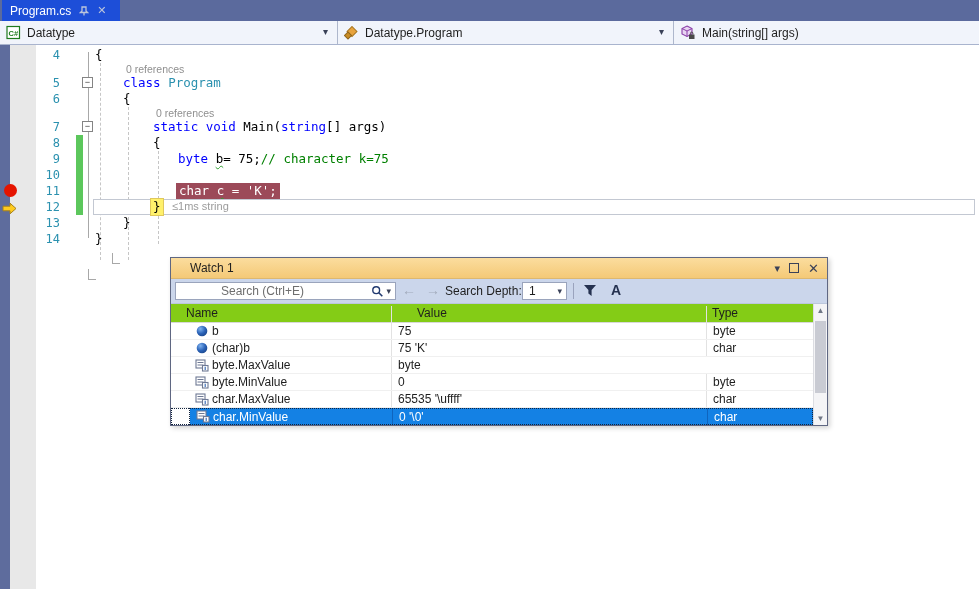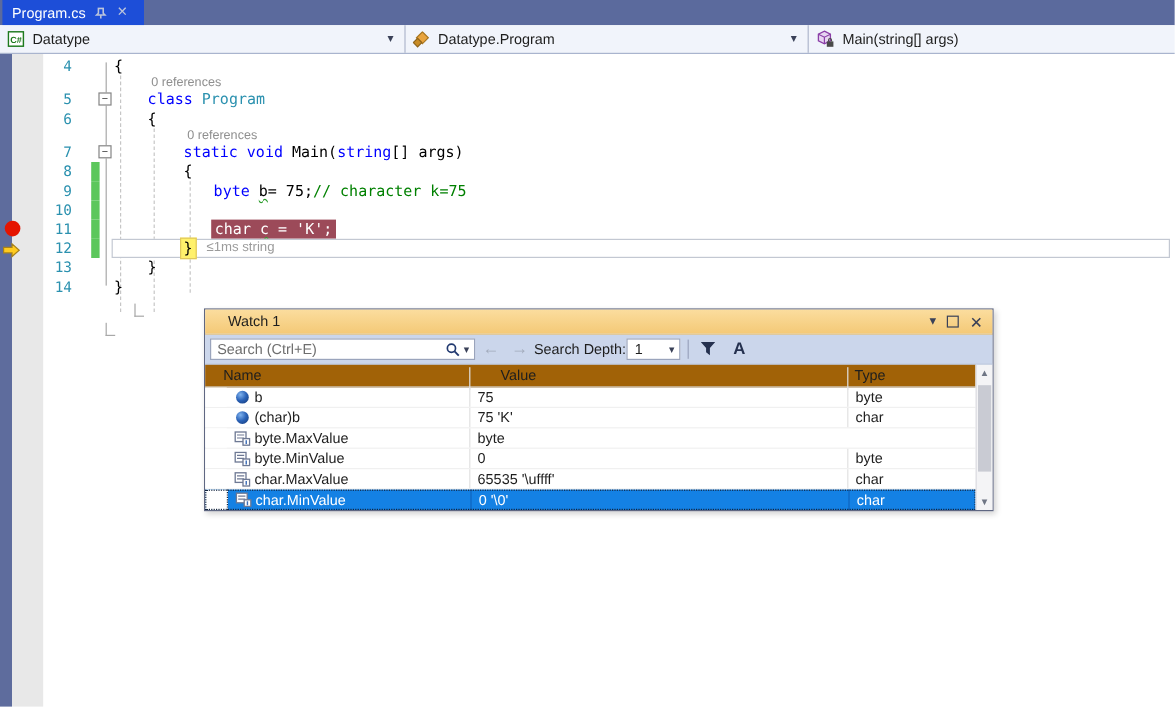--- a/index.html
+++ b/index.html
@@ -61,36 +61,36 @@
   .w-title{position:absolute;left:0;top:0;width:656px;height:21px;
            background:linear-gradient(180deg,#FBDD9E 0%,#F4C977 100%);
            display:flex;align-items:center;border-bottom:1px solid #DDB870;box-sizing:border-box;}
   .w-title .t{margin-left:19px;}
   .w-title .ticons{margin-left:auto;margin-right:8px;display:flex;align-items:center;gap:9px;color:#3A4158;}
   .w-title .ticons span{cursor:default;font-size:11px;line-height:11px;}
   .maxbox{width:8px;height:8px;border:1.5px solid #3A4158;display:inline-block;}
   .w-toolbar{position:absolute;left:0;top:21px;width:656px;height:25px;background:#CBD6EB;
              border-bottom:1px solid #BCC7DC;box-sizing:border-box;}
   .searchbox{position:absolute;left:4px;top:3px;width:221px;height:18px;background:#fff;
-             border:1px solid #9AA4BC;box-sizing:border-box;display:flex;align-items:center;}
+             border:1px solid #9AA4BC;box-sizing:border-box;display:flex;align-items:center;padding-left:40px;}
   .searchbox .ph{margin-left:5px;color:#6E6E6E;flex:1;}
   .searchbox .mag{margin-right:2px;display:inline-flex;}
   .searchbox .sdrop{margin-right:4px;font-size:9px;color:#3A4158;}
   .navarrow{position:absolute;top:3px;font-size:14px;color:#A2ABBC;}
   .depth-label{position:absolute;left:274px;top:5px;}
   .depth-combo{position:absolute;left:351px;top:3px;width:45px;height:18px;background:#fff;
                border:1px solid #9AA4BC;box-sizing:border-box;display:flex;align-items:center;}
   .depth-combo .v{margin-left:6px;flex:1;}
   .depth-combo .d{margin-right:4px;font-size:9px;color:#3A4158;}
   .tb-sep{position:absolute;left:402px;top:4px;width:0;height:16px;border-left:1px solid #9AA3BD;}
   .funnel{position:absolute;left:412px;top:5px;}
   .fmt-a{position:absolute;left:440px;top:3px;font-weight:bold;font-size:14px;color:#25314F;}
 
   .w-grid{position:absolute;left:0;top:46px;width:642px;}
-  .w-header{position:relative;height:19px;border-bottom:1px solid #D8D8D8;box-sizing:border-box;background:#a16207;text-decoration:underline;}
+  .w-header{position:relative;height:19px;border-bottom:1px solid #D8D8D8;box-sizing:border-box;background:#84cc16;text-decoration:underline;}
   .w-header span{position:absolute;top:2px;}
   .h-name{left:15px;} .h-value{left:226px;margin-left:20px;} .h-type{left:541px;}
   .hsep{position:absolute;top:0;height:19px;width:0;border-left:1px solid #E2E2E2;}
   .w-row{position:relative;height:17px;display:flex;border-bottom:1px solid #F0F0F0;box-sizing:border-box;}
   .w-gutter{flex:0 0 18px;background:#fff;}
   .w-cell{display:flex;align-items:center;overflow:hidden;white-space:nowrap;box-sizing:border-box;}
   .w-name{flex:0 0 202px;padding-left:6px;gap:3px;}
   .w-value{flex:0 0 315px;border-left:1px solid #E2E2E2;padding-left:6px;}
   .w-type{flex:1;border-left:1px solid #E2E2E2;padding-left:6px;}
   .w-icon{display:inline-flex;width:14px;justify-content:center;}

